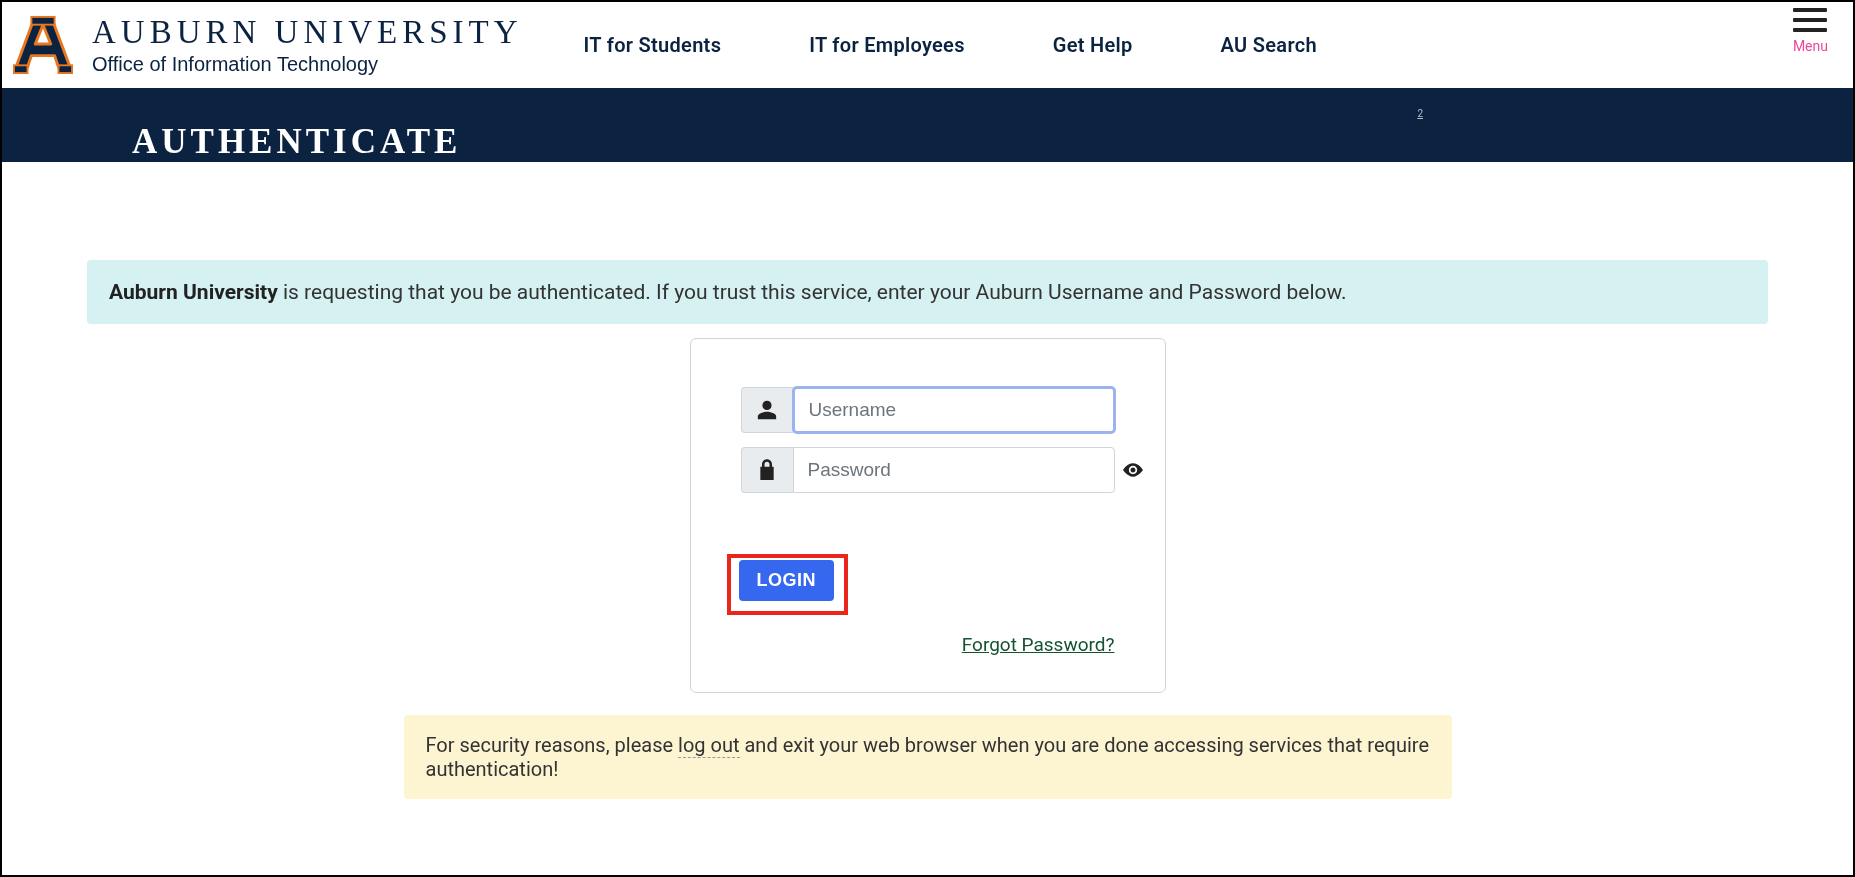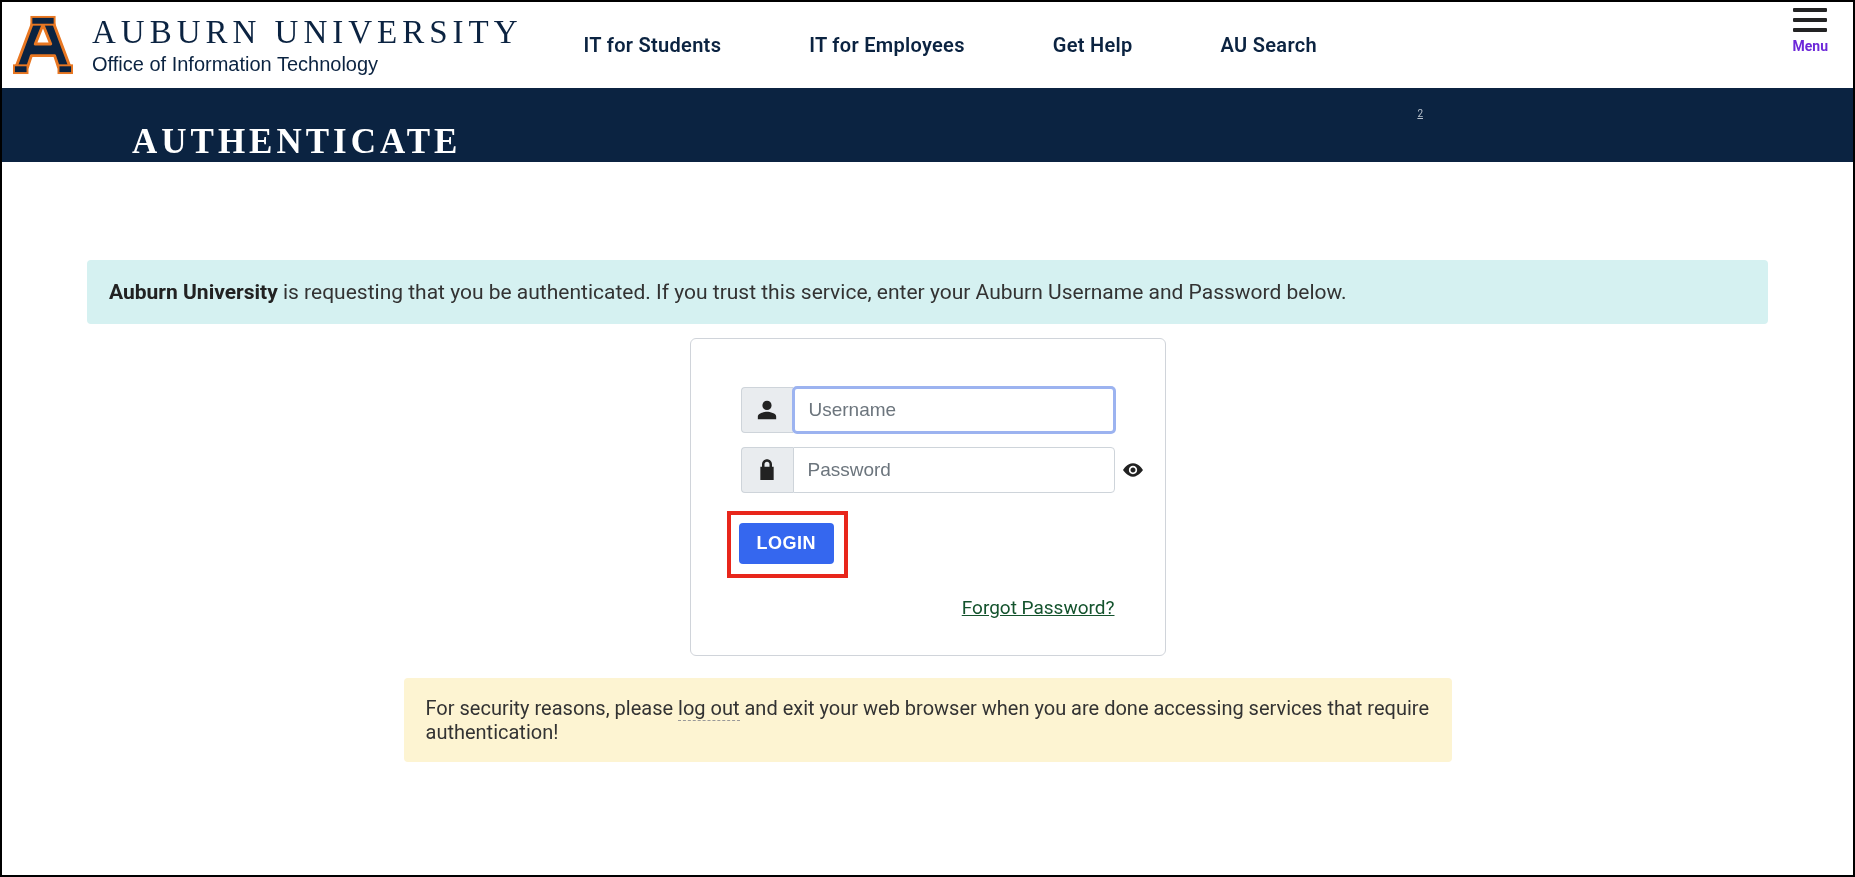--- a/index.html
+++ b/index.html
@@ -10,21 +10,21 @@
     .logo-block { display: flex; align-items: center; gap: 18px; }
     .logo-au { width: 62px; height: 60px; }
     .logo-text { display: flex; flex-direction: column; }
     .logo-title { font-family: Georgia, "Times New Roman", serif; font-size: 33px; letter-spacing: 5px; color: #0b2341; font-weight: 400; }
     .logo-sub { font-family: Liberation Sans, sans-serif; font-size: 20px; color: #0b2341; margin-top: 2px; }
     .nav { display: flex; gap: 88px; margin-left: 61px; }
     .nav a { color: #0b2341; text-decoration: none; font-size: 20px; font-weight: 600; letter-spacing: .3px; cursor: pointer; }
     .menu-btn { position: absolute; right: 25px; top: 6px; display: flex; flex-direction: column; align-items: center; cursor: pointer; }
     .menu-icon { width: 34px; height: 24px; display: flex; flex-direction: column; justify-content: space-between; }
     .menu-icon span { display:block; height: 4px; background: #232324; border-radius:1px; }
-    .menu-label { font-size: 14px; color: #6d28d9; margin-top: 6px; font-weight: bold; }
+    .menu-label { font-size: 14px; color: #ec4899; margin-top: 6px; }
 
     
     .titlebar { background: #0b2341; height: 74px; display:flex; align-items:flex-end; padding-left: 130px; position:relative; }
     .titlebar h1 { color: #fff; font-family: Georgia, "Times New Roman", serif; font-weight: 700; letter-spacing: 4px; font-size: 35px; }
     .titlebar .two { position:absolute; right: 430px; top: 20px; color: #b7c0cb; font-size: 10px; text-decoration: underline; }
 
     
     .content { padding: 0 85px; }
     .info-box { margin-top: 98px; background: #d5f1f1; padding: 20px 22px; border-radius: 4px; color: #333; font-size: 21px; }
     .info-box strong { font-weight: 700; color: #222; }
@@ -32,21 +32,21 @@
     
     .login-card { width: 476px; margin: 14px auto 0; border: 1px solid #d0d4da; border-radius: 6px; padding: 48px 50px 36px; }
     .field-row { display:flex; align-items:stretch; margin-bottom: 14px; position:relative; }
     .field-addon { width: 52px; background:#e9ecef; border:1px solid #ced4da; border-right:none; display:flex; align-items:center; justify-content:center; border-radius: 4px 0 0 4px; }
     .field-input { flex: 1; height: 46px; border:1px solid #ced4da; border-radius: 0 4px 4px 0; padding: 0 14px; font-size: 19px; color:#0c4a6e; background:#fff; }
     .field-input::placeholder { color:#6c757d; }
     .field-input.focus { outline: none; border: 2px solid #9cb3f0; border-radius: 4px; box-shadow: 0 0 0 1px #9cb3f0; }
     .username-row .field-addon { border-color:#ced4da; }
     .password-row { margin-bottom: 18px; }
     .eye-btn { position:absolute; right: -28px; top: 50%; transform: translateY(-50%); cursor:pointer; }
-    .login-btn-wrap { display:inline-block; border: 4px solid #e8261b; padding: 8px 10px 10px 8px; margin-left: -14px; }
+    .login-btn-wrap { display:inline-block; border: 4px solid #e8261b; padding: 2px 10px 10px 8px; margin-left: -14px; margin-top: 43px; }
     .login-btn { background:#3567ef; color:#fff; border:none; font-size: 18px; font-weight:700; letter-spacing:.5px; padding: 10px 18px; border-radius:4px; cursor:pointer; }
     .forgot-row { text-align:right; margin-top: 18px; }
     .forgot-link { color:#14532d; font-size: 19px; text-decoration: underline; cursor:pointer; }
 
     
     .sec-box { width: 1048px; margin: 22px auto 0; background:#fdf4d2; padding: 18px 22px; border-radius:4px; text-align:left; color:#333; font-size:20px; }
     .sec-box .logout-emph { border-bottom: 1px dashed #999; }
 
     
     .icon-svg { display:block; }

